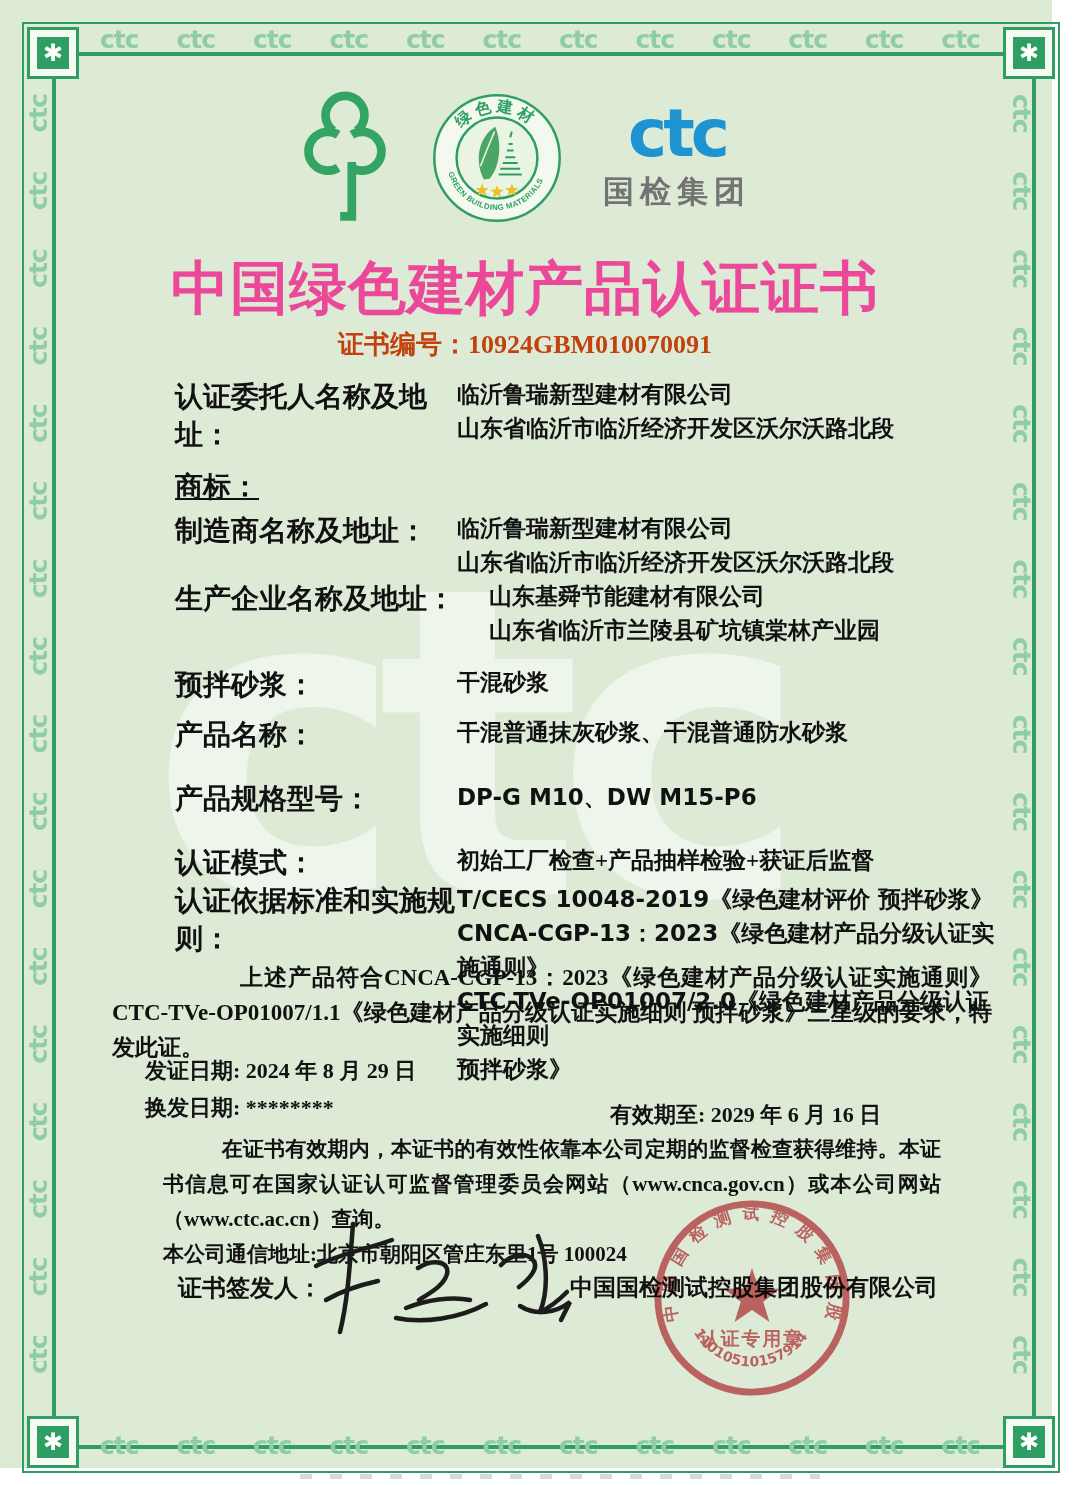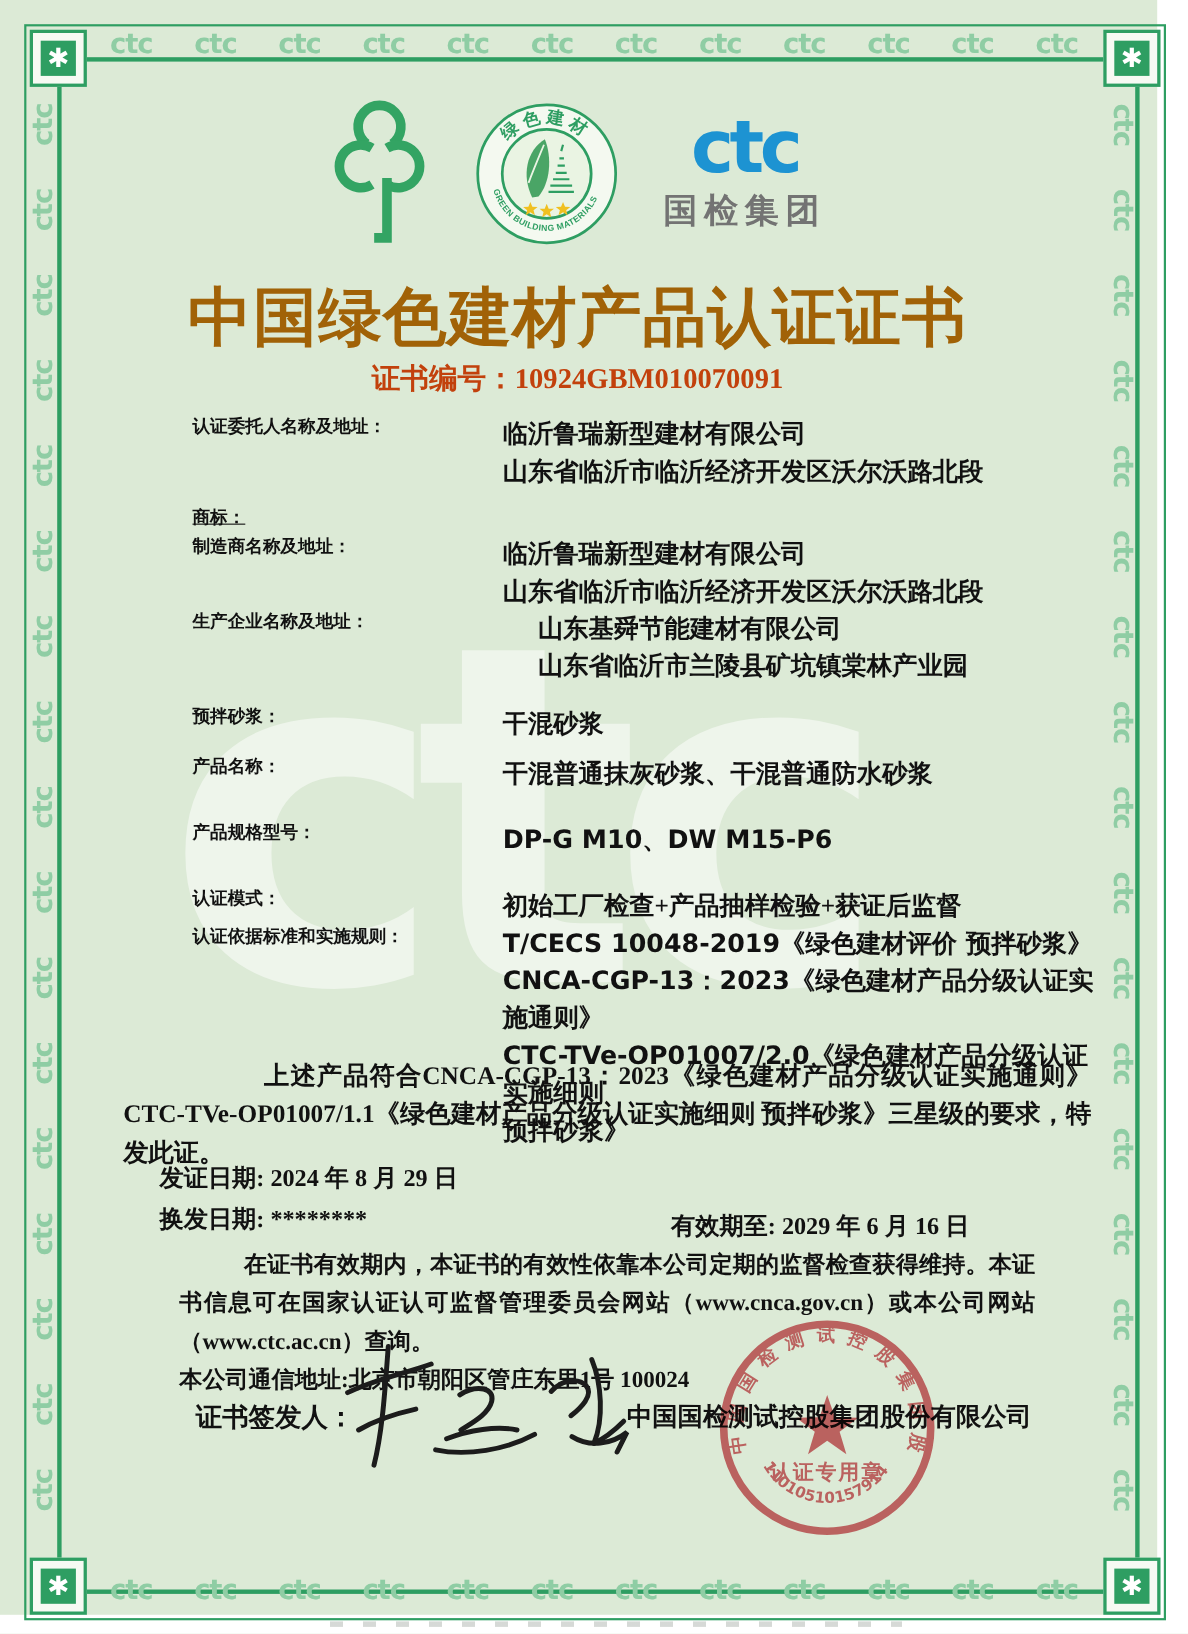--- a/index.html
+++ b/index.html
@@ -28,28 +28,28 @@
   
   .watermark{position:absolute;left:150px;top:530px;z-index:1;
     font-family:"DejaVu Sans",sans-serif;font-weight:bold;font-size:430px;line-height:1;
     letter-spacing:-28px;color:rgba(255,255,255,0.5);user-select:none;}
   
   .logos{position:absolute;left:0;right:30px;top:90px;display:flex;justify-content:center;align-items:center;gap:40px;z-index:2;}
   .ctc-block{text-align:center;}
   .ctc-word{font-family:"DejaVu Sans",sans-serif;font-weight:800;font-size:66px;line-height:0.95;color:#1d93d2;letter-spacing:-4px;}
   .ctc-name{font-family:"Liberation Sans",sans-serif;font-weight:bold;font-size:31px;color:#737373;letter-spacing:6px;margin-top:6px;}
   .page-title{position:absolute;left:0;right:30px;top:250px;text-align:center;z-index:2;
-    font-size:58px;font-weight:900;color:#a16207;letter-spacing:1px;}
+    font-size:58px;font-weight:900;color:#ec4899;letter-spacing:1px;}
   .cert-no{position:absolute;left:0;right:30px;top:327px;text-align:center;z-index:2;
     font-size:26px;font-weight:bold;color:#c2410c;}
   .cert-no .v{font-family:"Liberation Serif",serif;}
   
   .fields{position:absolute;left:175px;right:70px;top:378px;z-index:2;}
   .frow{display:grid;grid-template-columns:282px 1fr;align-items:start;}
-  .flabel{font-size:16px;font-weight:bold;}
+  .flabel{font-size:28px;font-weight:bold;}
   .fval{font-size:23px;font-weight:bold;}
   .fline{line-height:34px;min-height:34px;}
   .code{font-family:"DejaVu Sans",sans-serif;letter-spacing:0;}
   .mb14{margin-bottom:14px;} .mb6{margin-bottom:6px;text-decoration:underline;} .mb0{margin-bottom:0;}
   .mb18{margin-bottom:18px;gap:32px;} .mb12{margin-bottom:12px;} .mb26{margin-bottom:26px;}
   
   .statement{position:absolute;left:112px;top:960px;width:880px;z-index:2;
     font-size:23px;font-weight:bold;line-height:35px;text-indent:128px;text-align:justify;}
   .dates-left{position:absolute;left:145px;top:1052px;z-index:2;font-size:22px;font-weight:bold;line-height:37px;}
   .dates-right{position:absolute;left:610px;top:1100px;z-index:2;font-size:22px;font-weight:bold;}

